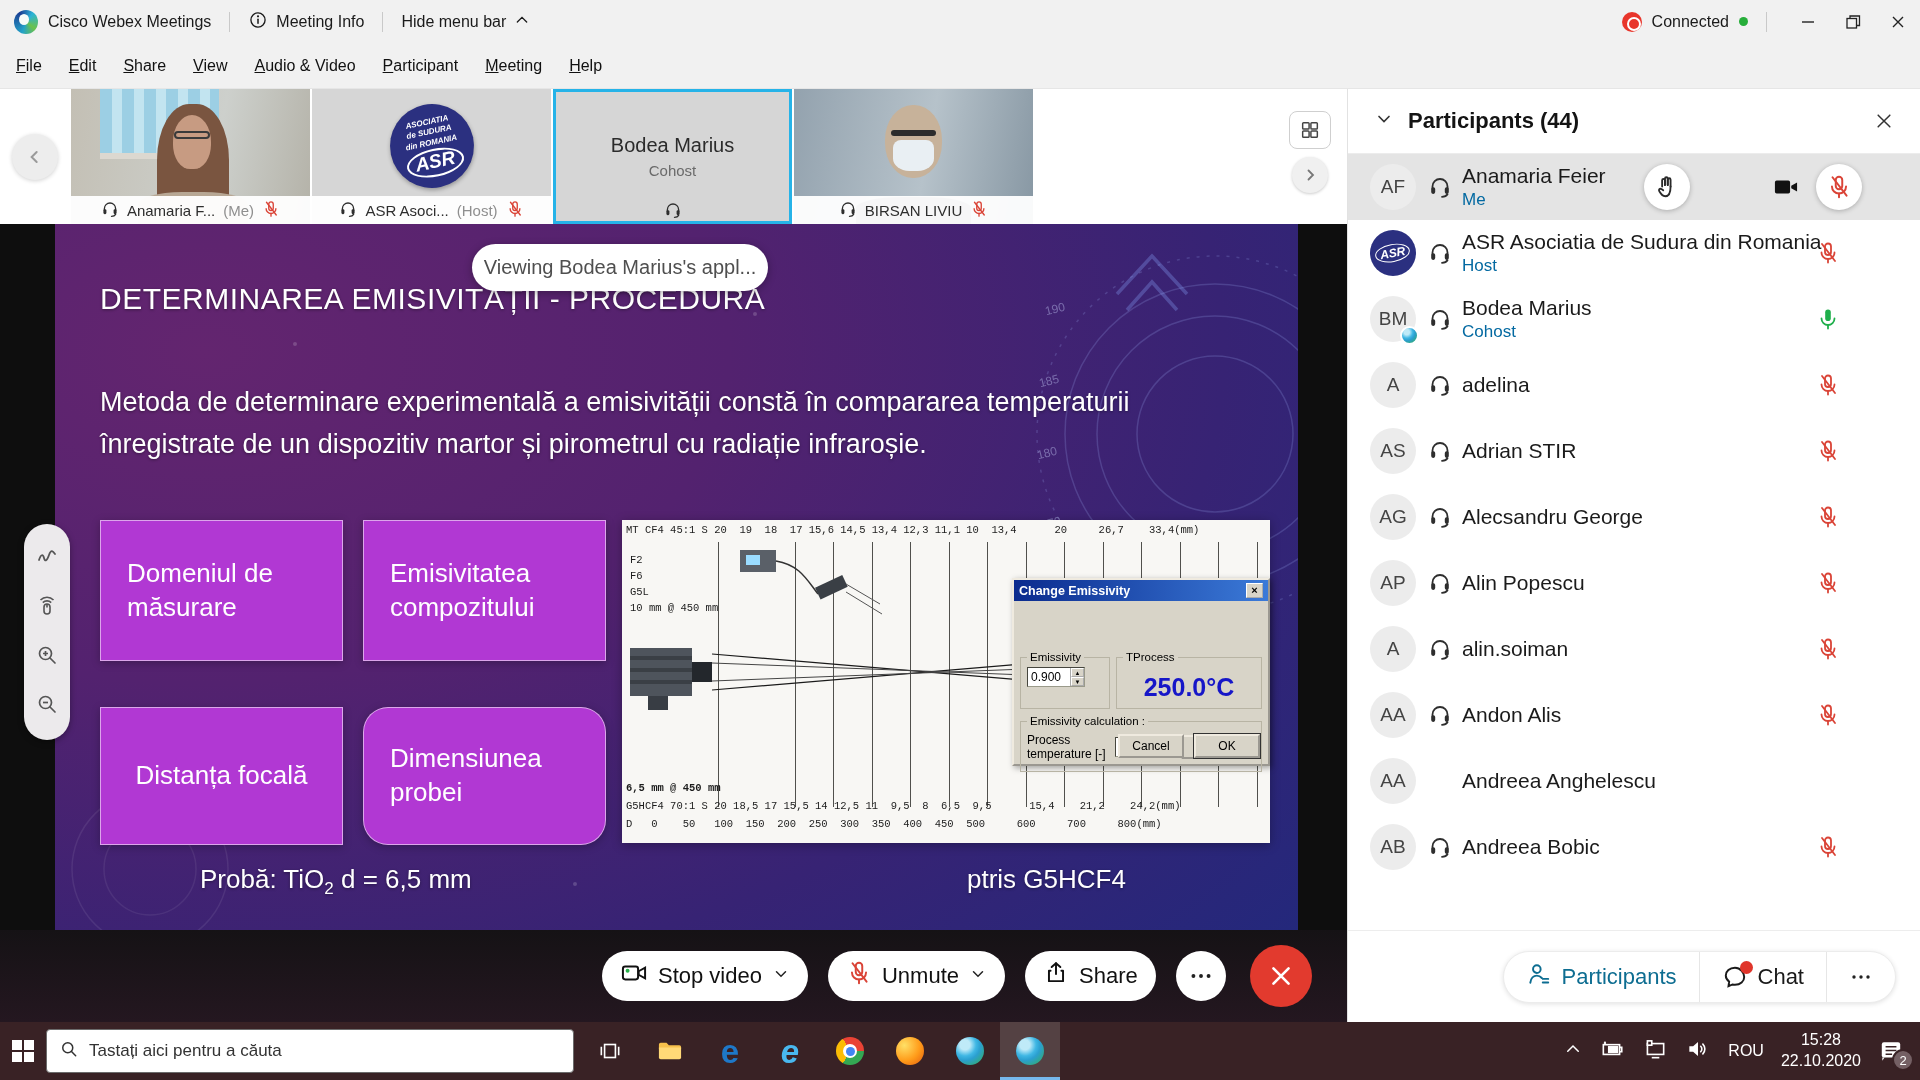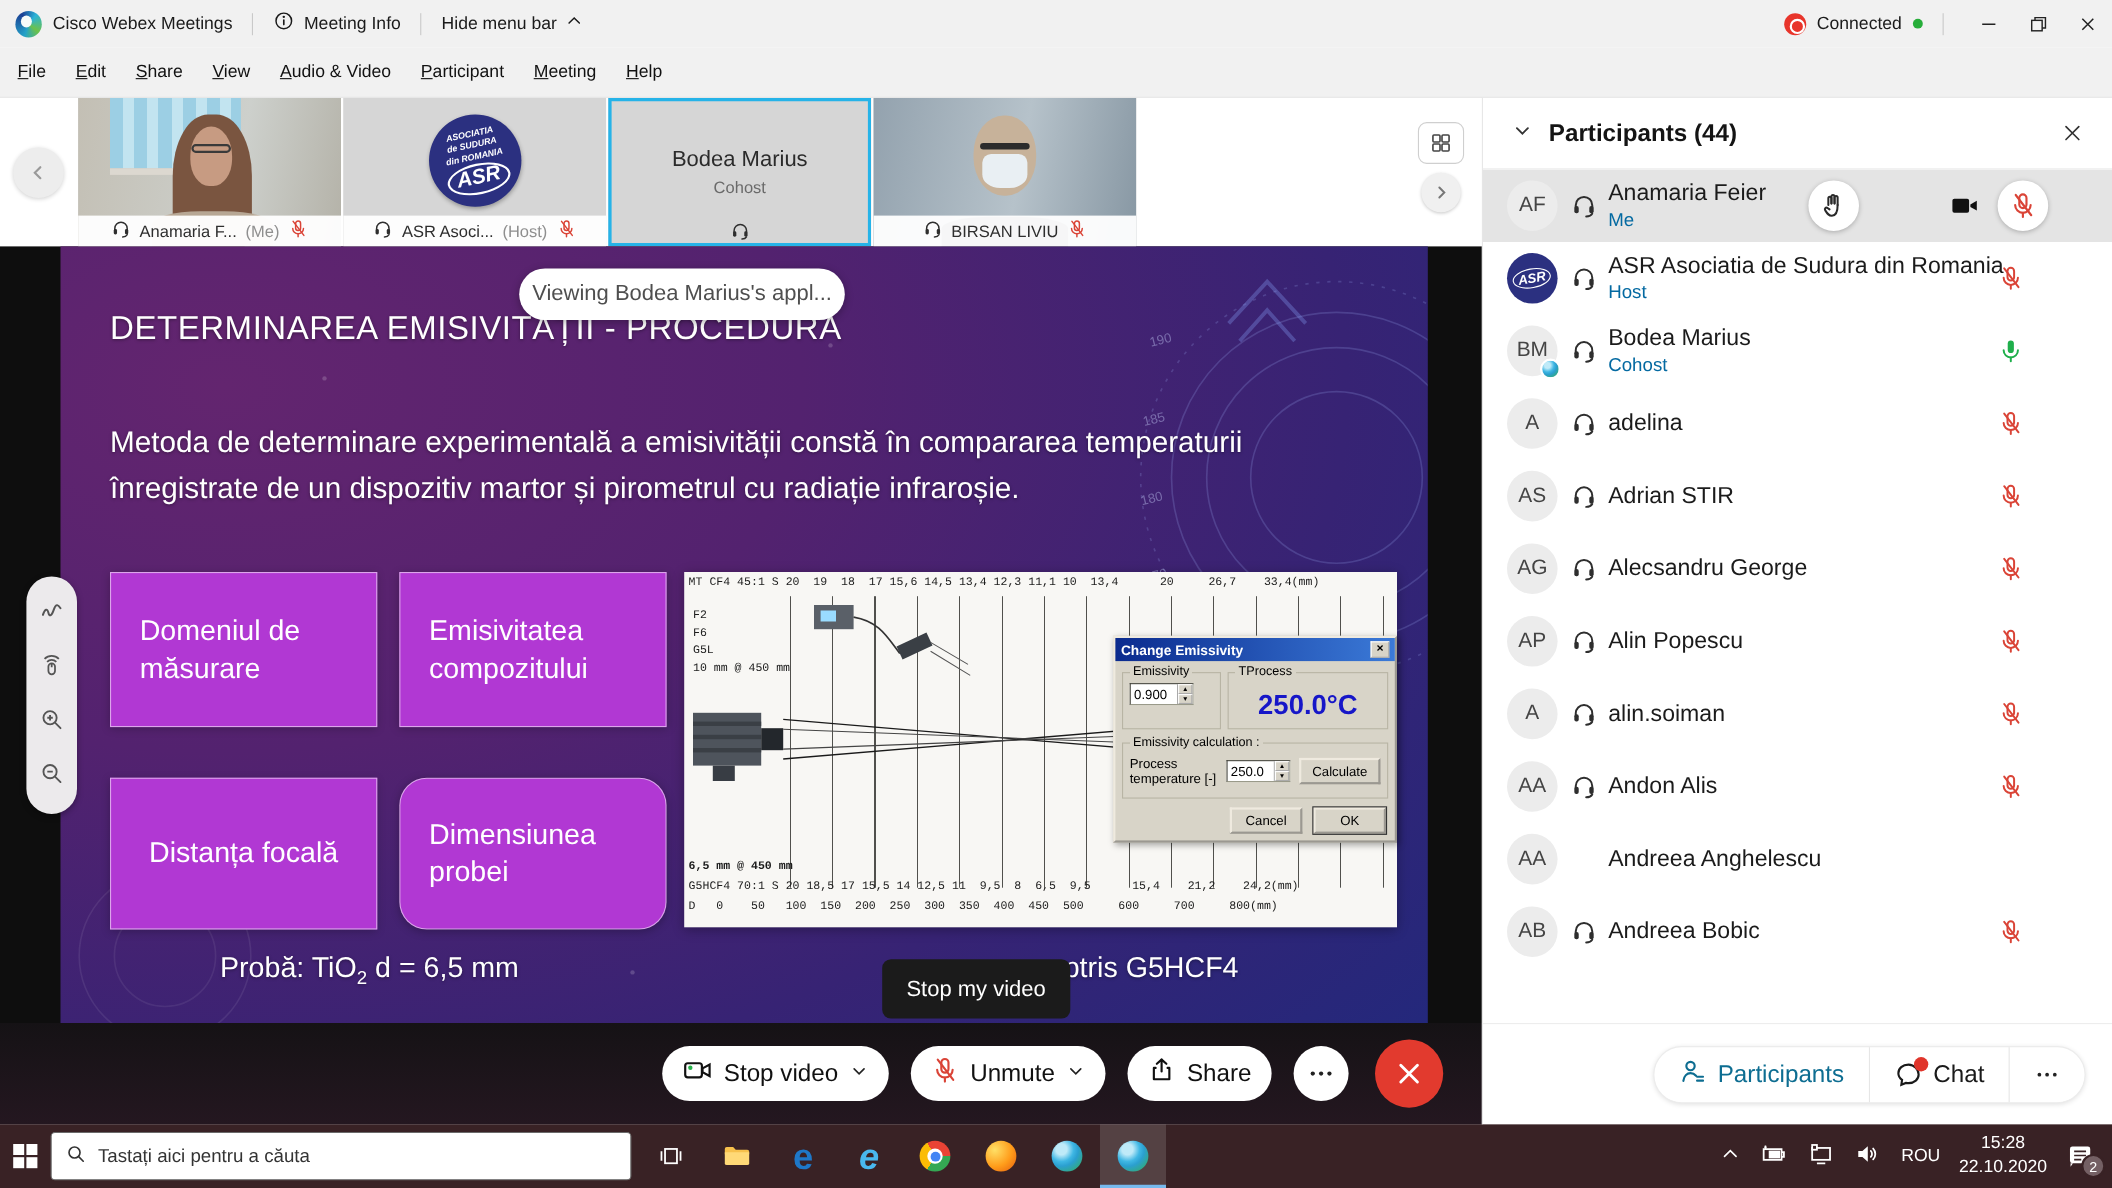--- a/index.html
+++ b/index.html
@@ -81,21 +81,21 @@
   .dg-text { position:absolute; font-family:"Liberation Mono",monospace; font-size:10.5px; color:#1c1c1c; white-space:pre; }
   .dg-top { left:4px; top:4px; } .dg-f2{left:8px;top:34px;} .dg-f6{left:8px;top:50px;} .dg-g5l{left:8px;top:66px;} .dg-10mm{left:8px;top:82px;}
   .dg-65{left:4px; top:262px; font-weight:bold;} .dg-bot{left:4px; top:280px;} .dg-scale{left:4px; top:298px;}
   .dg-svg { position:absolute; inset:0; }
 
   
   .ce { position:absolute; right:0; top:58px; width:258px; height:188px; background:#d8d4c8; border:2px outset #efeadf; box-shadow:2px 2px 6px rgba(0,0,0,.35); font-size:12px; color:#000; z-index:3; }
   .ce-title { height:21px; background:linear-gradient(90deg,#0b2b8e,#3b7ad8); color:#fff; font-weight:bold; font-size:12.5px; display:flex; align-items:center; padding:0 5px; }
   .ce-x { margin-left:auto; width:17px; height:15px; background:#d8d4c8; border:1px outset #fff; color:#000; font-size:11px; line-height:12px; text-align:center; }
   .ce-row1 { display:flex; gap:6px; padding:4px 6px 0; }
-  .ce fieldset { border:1px groove #b8b4a4; padding:4px 6px 6px; }
+  .ce fieldset { border:1px groove #b8b4a4; padding:4px 6px 6px;margin-top:46px; }
   .ce legend { font-size:11.5px; padding:0 3px; }
   .ce-em { width:90px; }
   .ce-tp { flex:1; }
   .spin { display:inline-flex; align-items:center; border:1px inset #9a9a8a; background:#fff; height:20px; }
   .spin .val { width:42px; font-size:12px; padding-left:3px; }
   .spin .btns { display:flex; flex-direction:column; width:14px; border-left:1px solid #aaa; }
   .spin .btns span { height:9px; font-size:6px; line-height:9px; text-align:center; background:#d8d4c8; border:1px outset #fff; }
   .ce-temp { font-size:25px; font-weight:bold; color:#1616c8; text-align:center; padding-top:6px; }
   .ce-btn { background:#d8d4c8; border:2px outset #efeadf; font-size:12px; height:24px; padding:0 10px; }
   .ce-actions { position:absolute; bottom:6px; right:8px; display:flex; gap:10px; }
@@ -452,21 +452,20 @@
             </div>
           </div>
 
           <div class="caption cap-left">
             <span>Probă: TiO</span><sub>2</sub><span> d = 6,5 mm</span>
           </div>
           <div class="caption cap-right">ptris G5HCF4</div>
         </div>
 
         <div class="viewing-tip">Viewing Bodea Marius's appl...</div>
-        <div class="stop-tip">Stop my video</div>
 
         <div class="anno-bar">
           <span><svg width="24" height="24" viewBox="0 0 24 24">
                 <path d="M4 15c2-6 4-6 5-2s3 3 5-3 4-4 6-1" fill="none" stroke="#555" stroke-width="1.8" stroke-linecap="round"></path>
               </svg></span>
           <span><svg width="24" height="24" viewBox="0 0 24 24" fill="none" stroke="#555" stroke-width="1.6">
                 <path d="M5.5 6a9 9 0 0 1 13 0"></path>
                 <path d="M7.8 8.6a6 6 0 0 1 8.4 0"></path>
                 <rect x="9" y="10" width="6" height="10" rx="3"></rect>
                 <path d="M12 10v3.5"></path>

